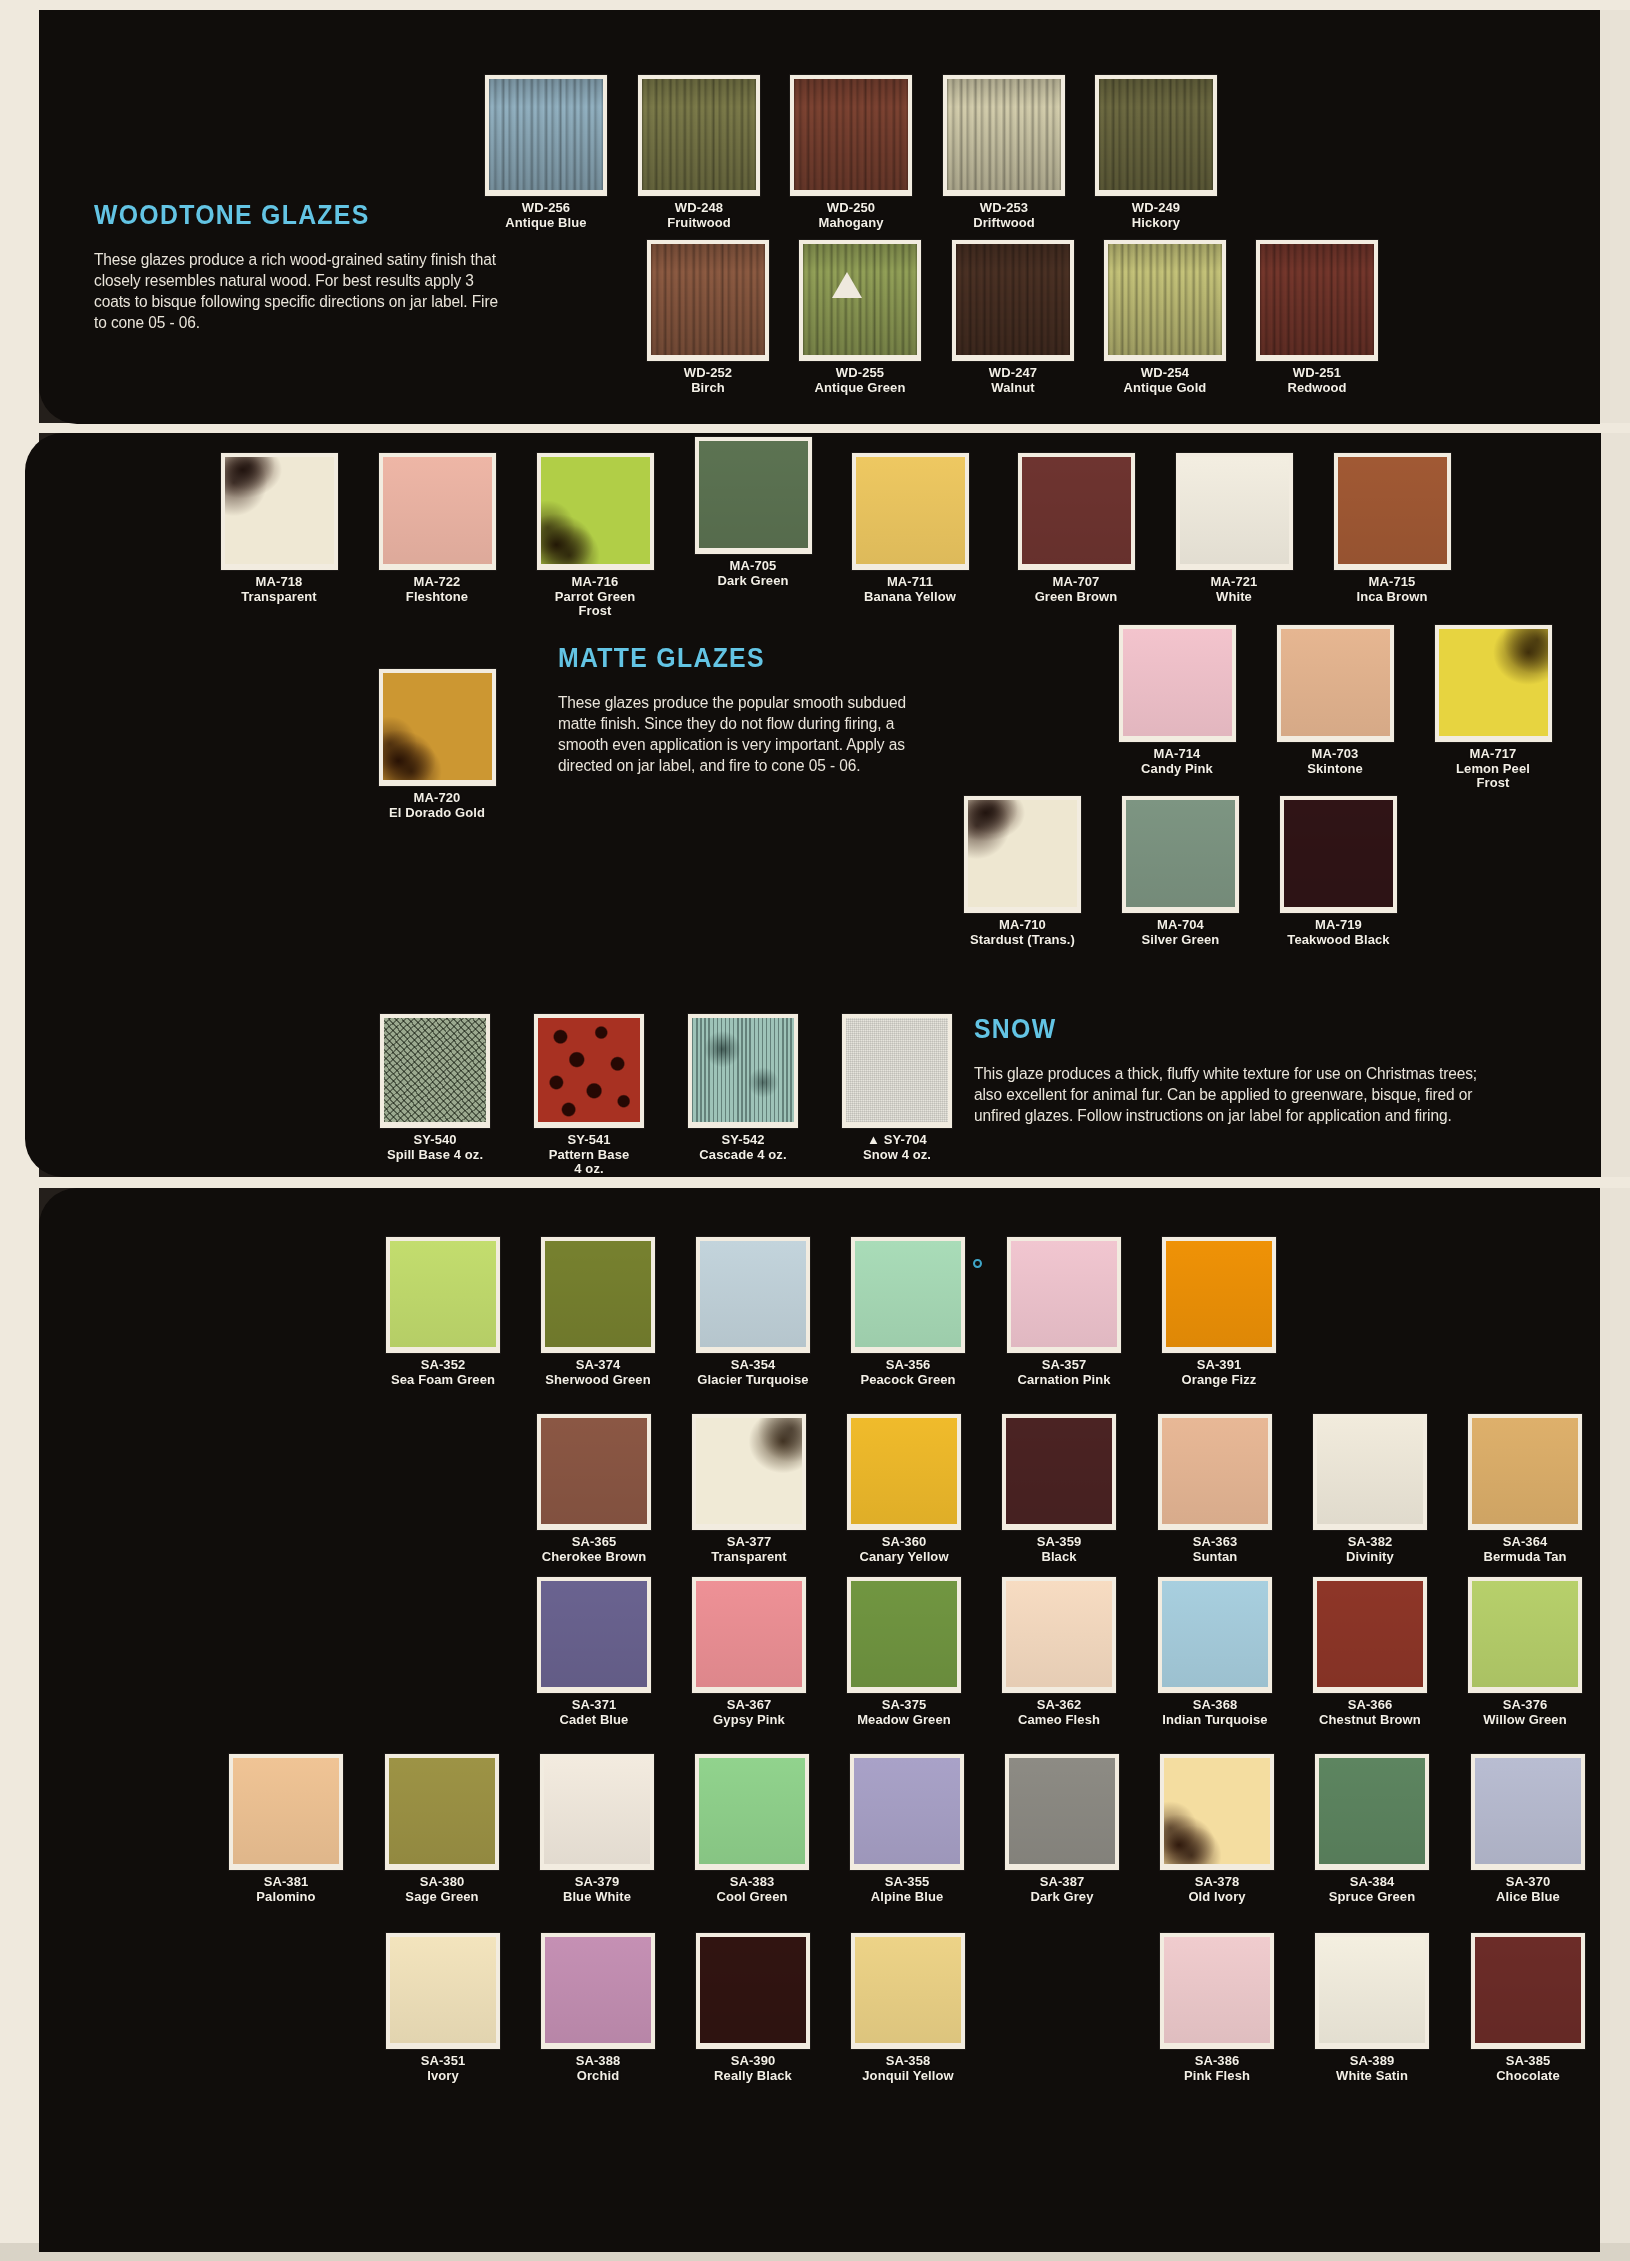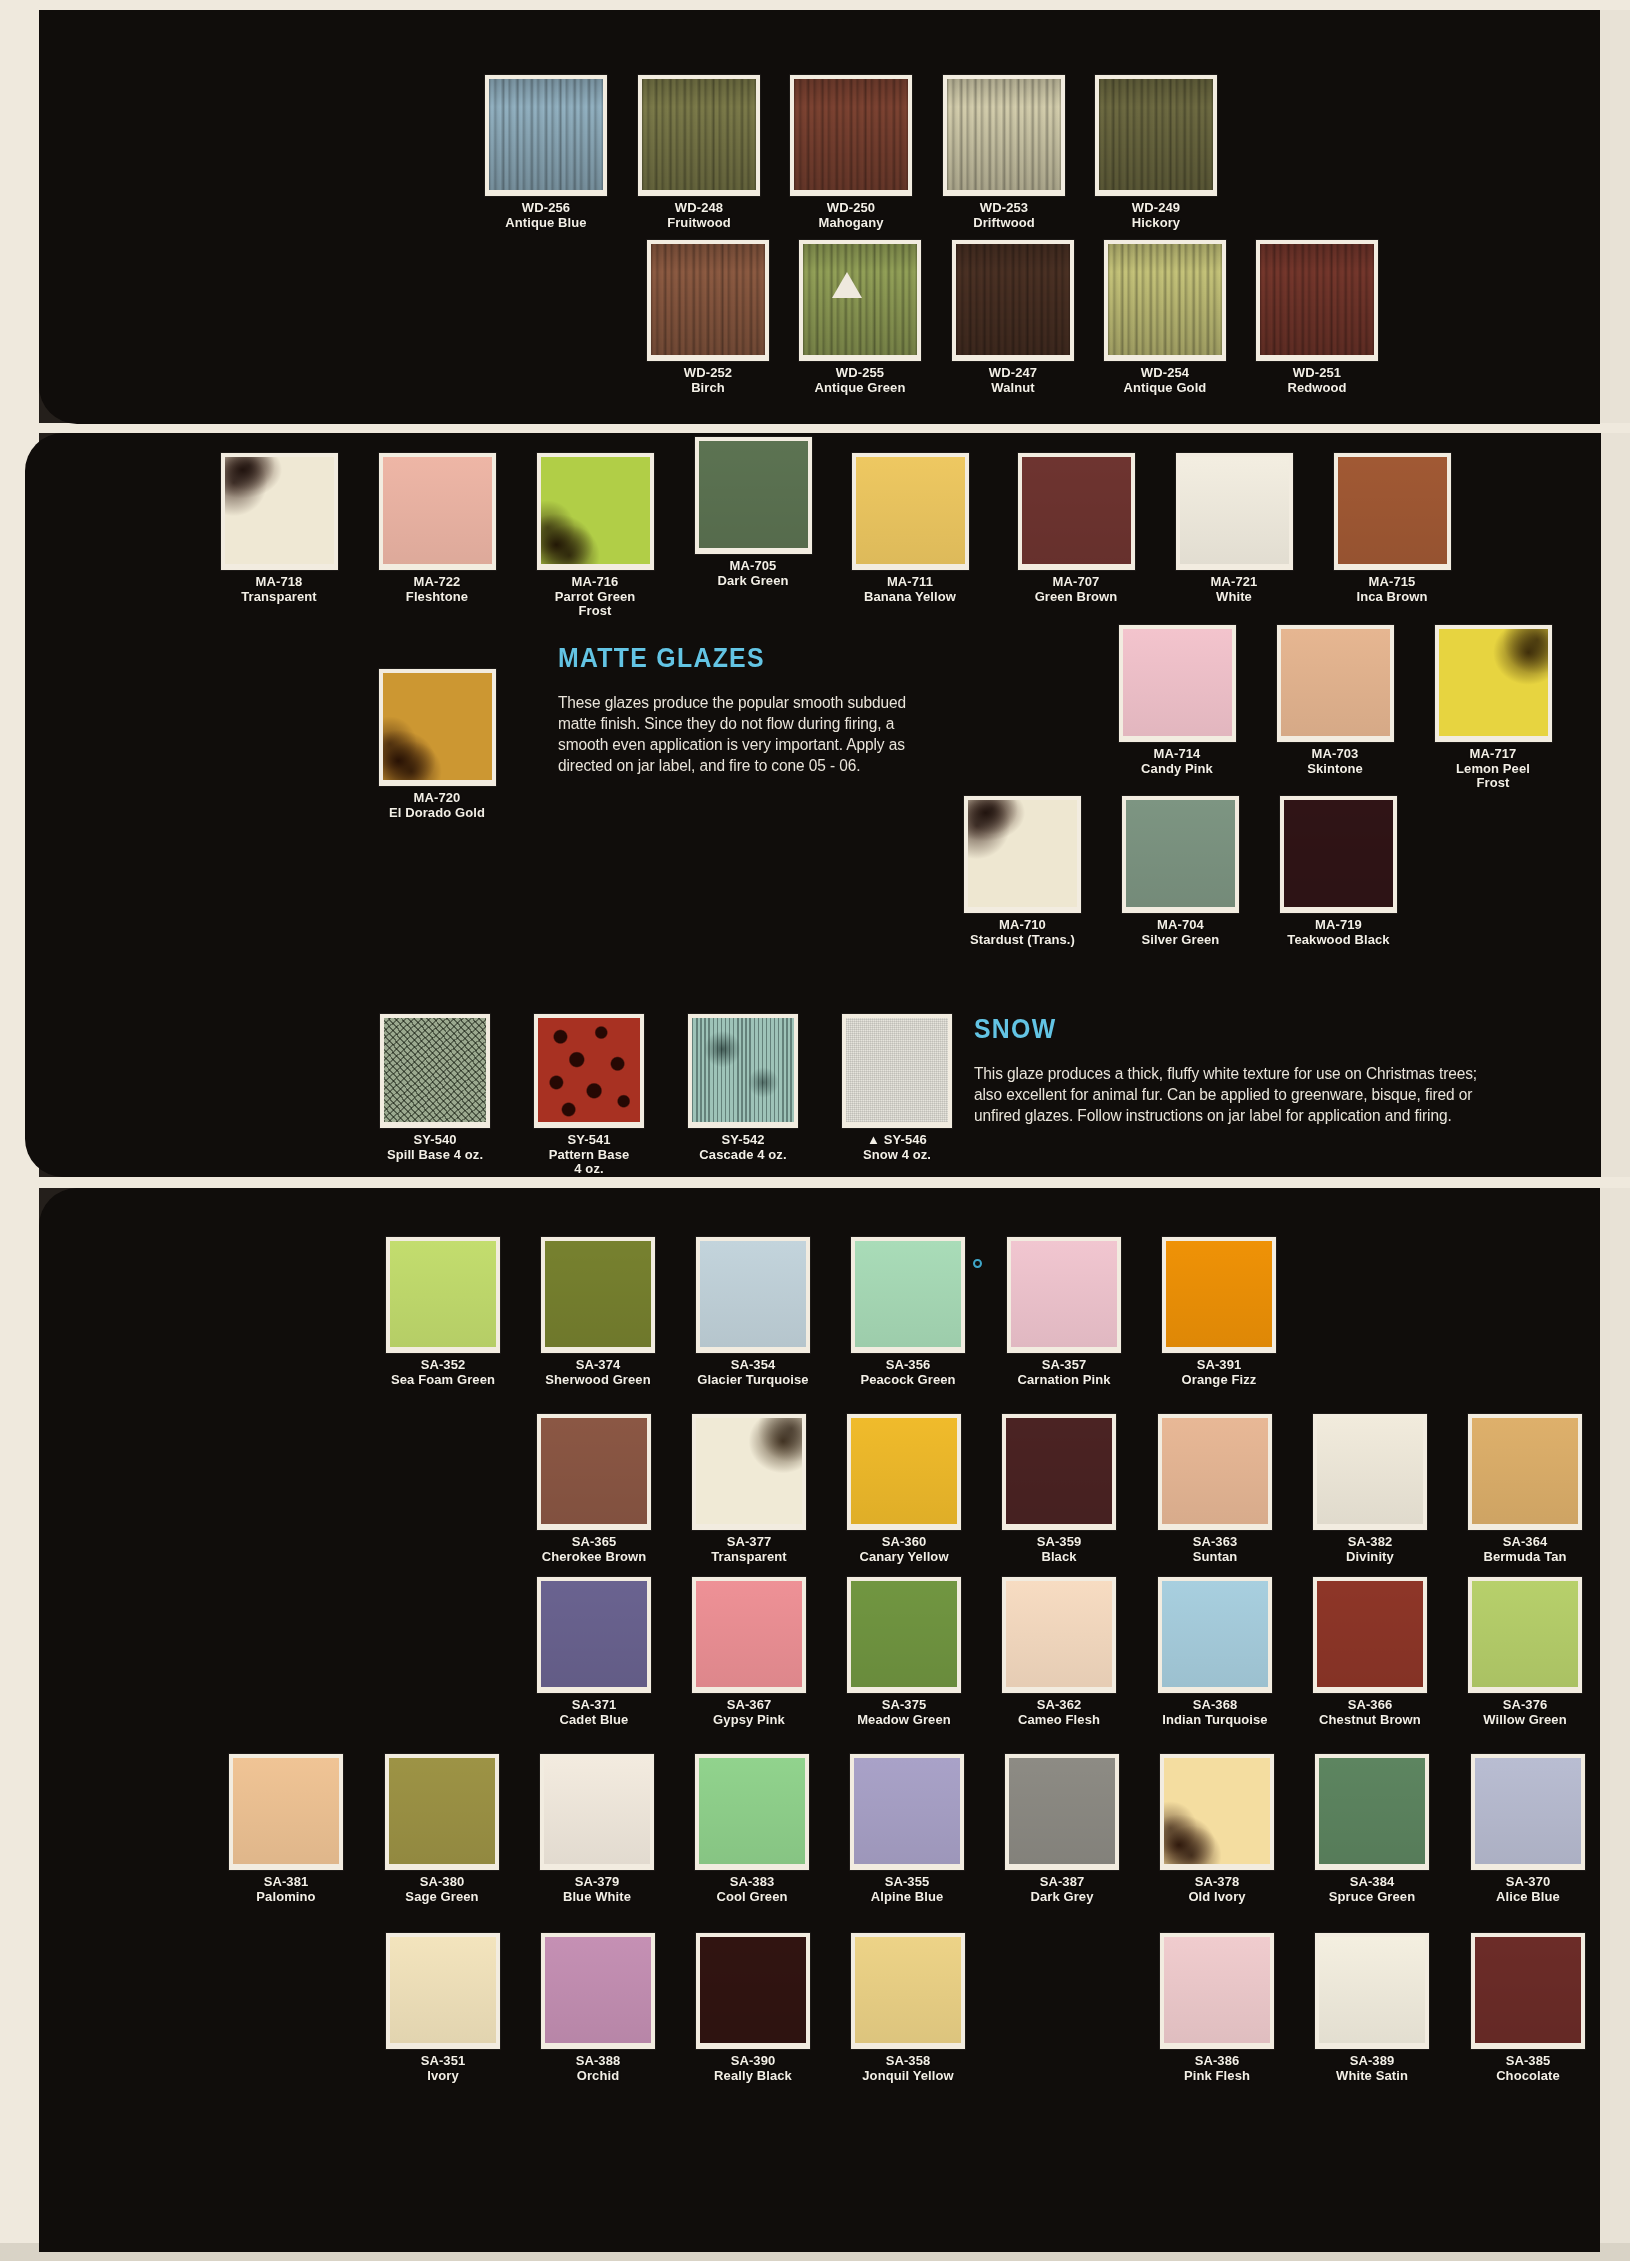--- a/index.html
+++ b/index.html
@@ -92,20 +92,24 @@
   <div class="scan-edge-left"></div>
   <div class="scan-edge-right"></div>
   <div class="scan-edge-top"></div>
   <div class="scan-edge-bot"></div>
 
   <div class="gap" style="top:423px;height:9.5px;"></div>
   <div class="gap" style="top:1177px;height:11px;"></div>
 
   <div class="panel p1"></div>
 
+  <div class="textblock" style="left:94px; top:200px; width:449px;">
+    <h2 class="heading">WOODTONE GLAZES</h2>
+    <p class="body" style="margin-top:17.7px; width:442px;">These glazes produce a rich wood-grained satiny finish that closely resembles natural wood. For best results apply 3 coats to bisque following specific directions on jar label. Fire to cone 05 - 06.</p>
+  </div>
 
   <div id="wd-row1">
       <div class="sw" style="left: 478px; top: 75px; width: 136px;">
         <div style="display: flex; justify-content: center; position: relative;">
           <div class="chip" style="width: 122px; height: 121px; background: repeating-linear-gradient(90deg, rgba(0, 0, 0, 0.3) 0px, rgba(0, 0, 0, 0.02) 2px, rgba(255, 255, 255, 0.1) 4.1px, rgba(0, 0, 0, 0.22) 6.1px, rgba(0, 0, 0, 0.04) 8.8px, rgba(255, 255, 255, 0.06) 11.6px, rgba(0, 0, 0, 0.28) 14.3px), linear-gradient(rgba(0, 0, 0, 0.18), rgba(0, 0, 0, 0) 25%, rgba(0, 0, 0, 0.2)), linear-gradient(rgb(147, 178, 194), rgb(147, 178, 194));"></div>
         </div>
         <div class="code">WD-256</div>
         <div class="nm">Antique Blue</div>
       </div>
       <div class="sw" style="left: 631px; top: 75px; width: 136px;">
@@ -320,21 +324,21 @@
         <div style="display: flex; justify-content: center; position: relative;">
           <div class="chip" style="width: 110px; height: 114px; background: repeating-linear-gradient(90deg, rgba(20, 40, 40, 0.4) 0px, rgba(20, 40, 40, 0.4) 1.4px, rgba(255, 255, 255, 0.14) 1.4px, rgba(255, 255, 255, 0.14) 4.1px), radial-gradient(circle at 30% 30%, rgba(15, 35, 35, 0.6), rgba(0, 0, 0, 0) 18%), radial-gradient(circle at 70% 62%, rgba(15, 35, 35, 0.5), rgba(0, 0, 0, 0) 16%), linear-gradient(rgb(158, 195, 184), rgb(158, 195, 184));"></div>
         </div>
         <div class="code">SY-542</div>
         <div class="nm">Cascade 4 oz.</div>
       </div>
       <div class="sw" style="left: 829px; top: 1014px; width: 136px;">
         <div style="display: flex; justify-content: center; position: relative;">
           <div class="chip" style="width: 110px; height: 114px; background: repeating-linear-gradient(0deg, rgba(150, 150, 150, 0.22) 0px, rgba(150, 150, 150, 0.22) 0.7px, rgba(255, 255, 255, 0.4) 0.7px, rgba(255, 255, 255, 0.4) 2px), repeating-linear-gradient(90deg, rgba(140, 140, 140, 0.18) 0px, rgba(140, 140, 140, 0.18) 0.7px, rgba(255, 255, 255, 0.35) 0.7px, rgba(255, 255, 255, 0.35) 2px), linear-gradient(rgb(230, 228, 220), rgb(230, 228, 220));"></div>
         </div>
-        <div class="code">▲ SY-546</div>
+        <div class="code">▲ SY-704</div>
         <div class="nm">Snow 4 oz.</div>
       </div>
     </div>
 
   <div class="textblock" style="left:974px; top:1014px; width:544px;">
     <h2 class="heading">SNOW</h2>
     <p class="body" style="margin-top:17.7px; width:538px;">This glaze produces a thick, fluffy white texture for use on Christmas trees; also excellent for animal fur. Can be applied to greenware, bisque, fired or unfired glazes. Follow instructions on jar label for application and firing.</p>
   </div>
 
   <div class="panel p3"></div>

